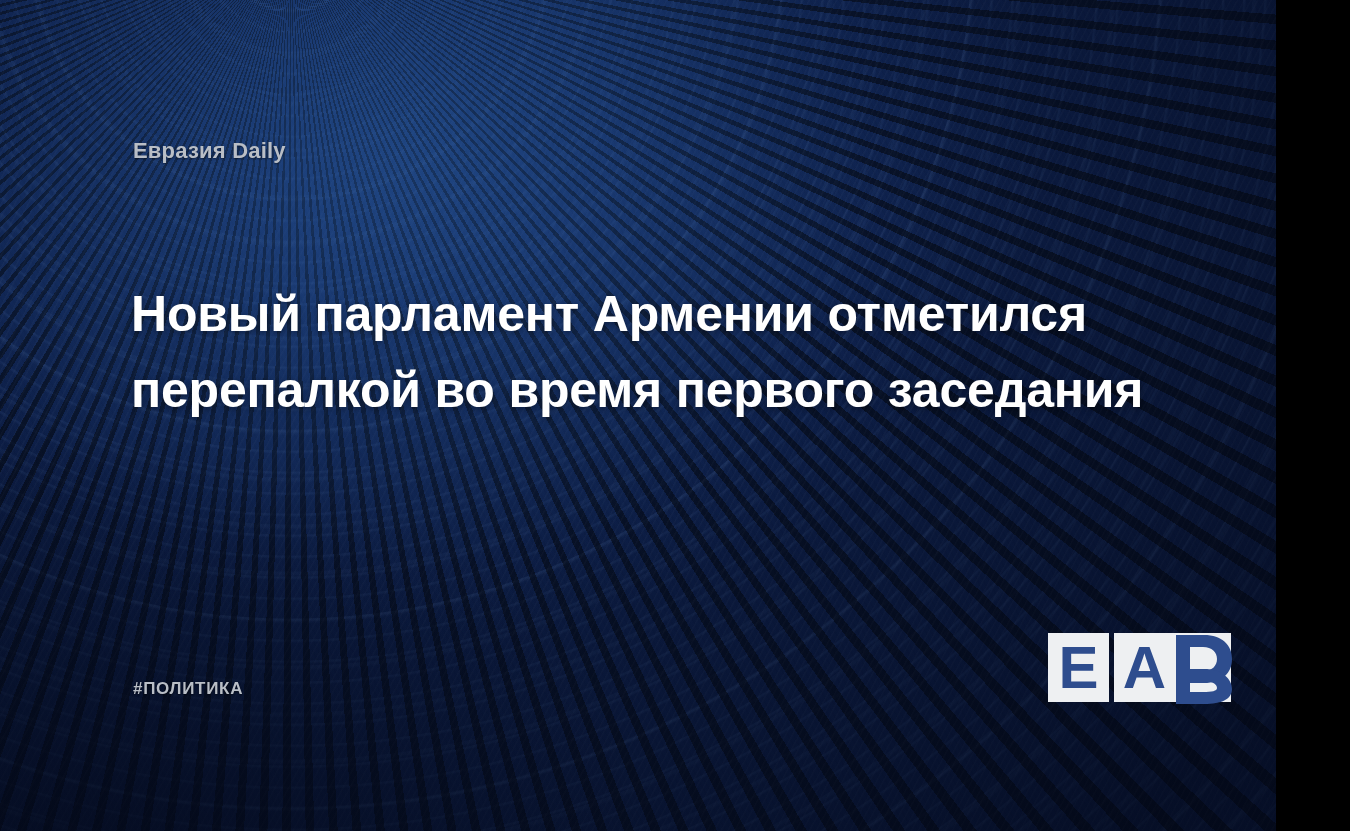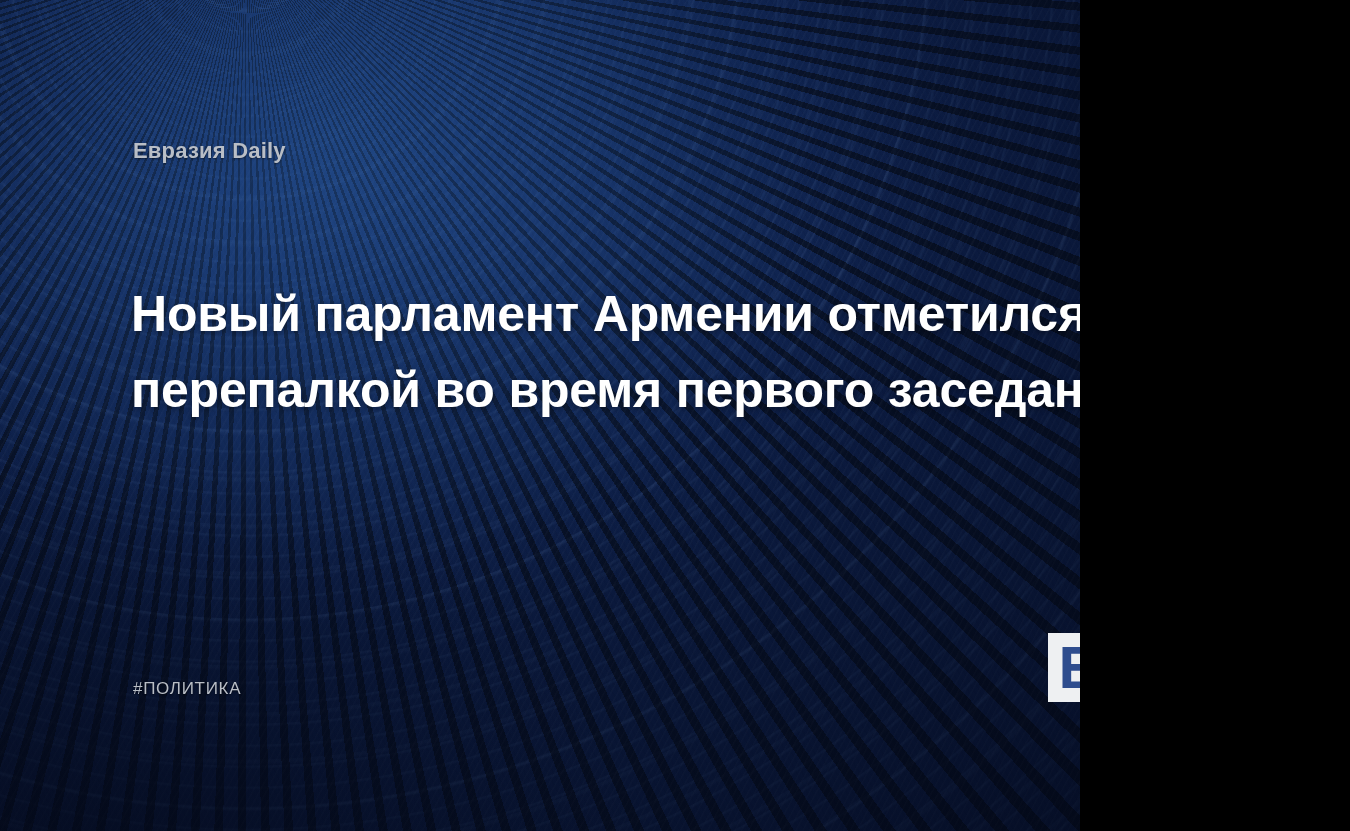--- a/index.html
+++ b/index.html
@@ -6,21 +6,21 @@
     margin: 0;
     padding: 0;
     background: #000;
   }
   body {
     font-family: "Liberation Sans", sans-serif;
   }
 
   #card {
     position: relative;
-    width: 1080px;
+    width: 1276px;
     height: 831px;
     overflow: hidden;
     background: #0c1f4e;
   }
 
   
   .bg-base {
     position: absolute;
     inset: 0;
     background:
@@ -118,21 +118,21 @@
     color: #ffffff;
     letter-spacing: -0.2px;
     text-shadow: 0 2px 6px rgba(0,0,0,.40);
   }
 
   .tag {
     position: absolute;
     left: 133px;
     top: 679px;
     font-size: 17px;
-    font-weight: normal;
+    font-weight: bold;
     letter-spacing: .7px;
     color: #b9bec6;
     white-space: nowrap;
     text-shadow: 0 1px 2px rgba(0,0,0,.45);
   }
 
   
   .logo {
     position: absolute;
     left: 1048px;

